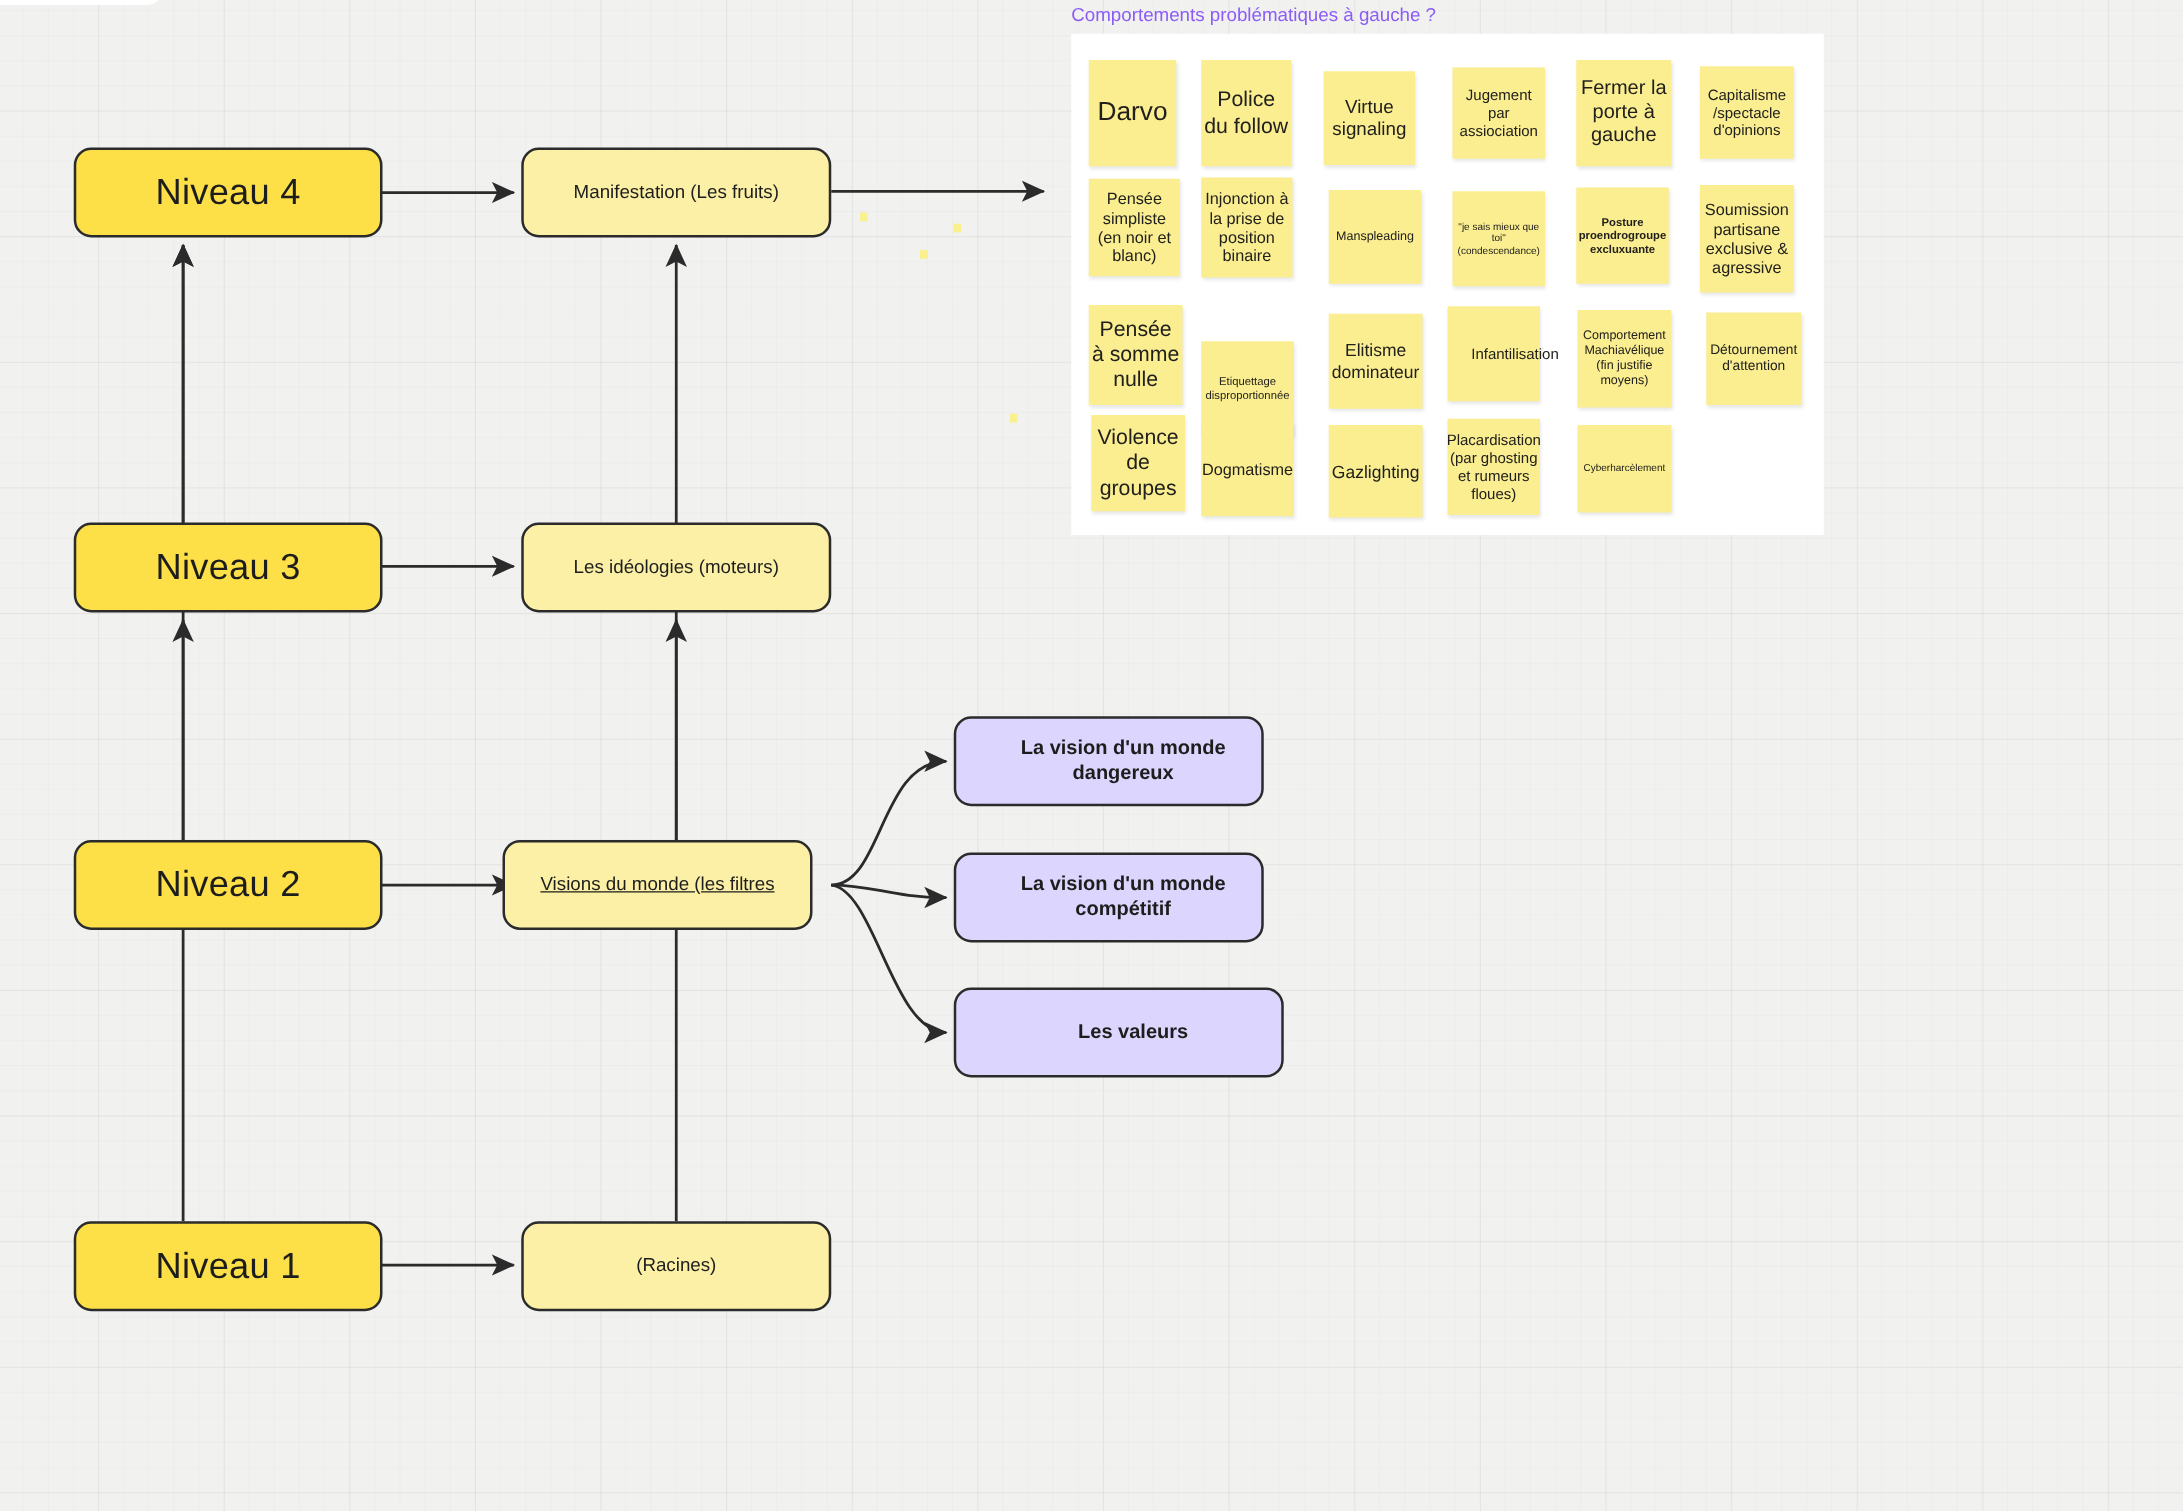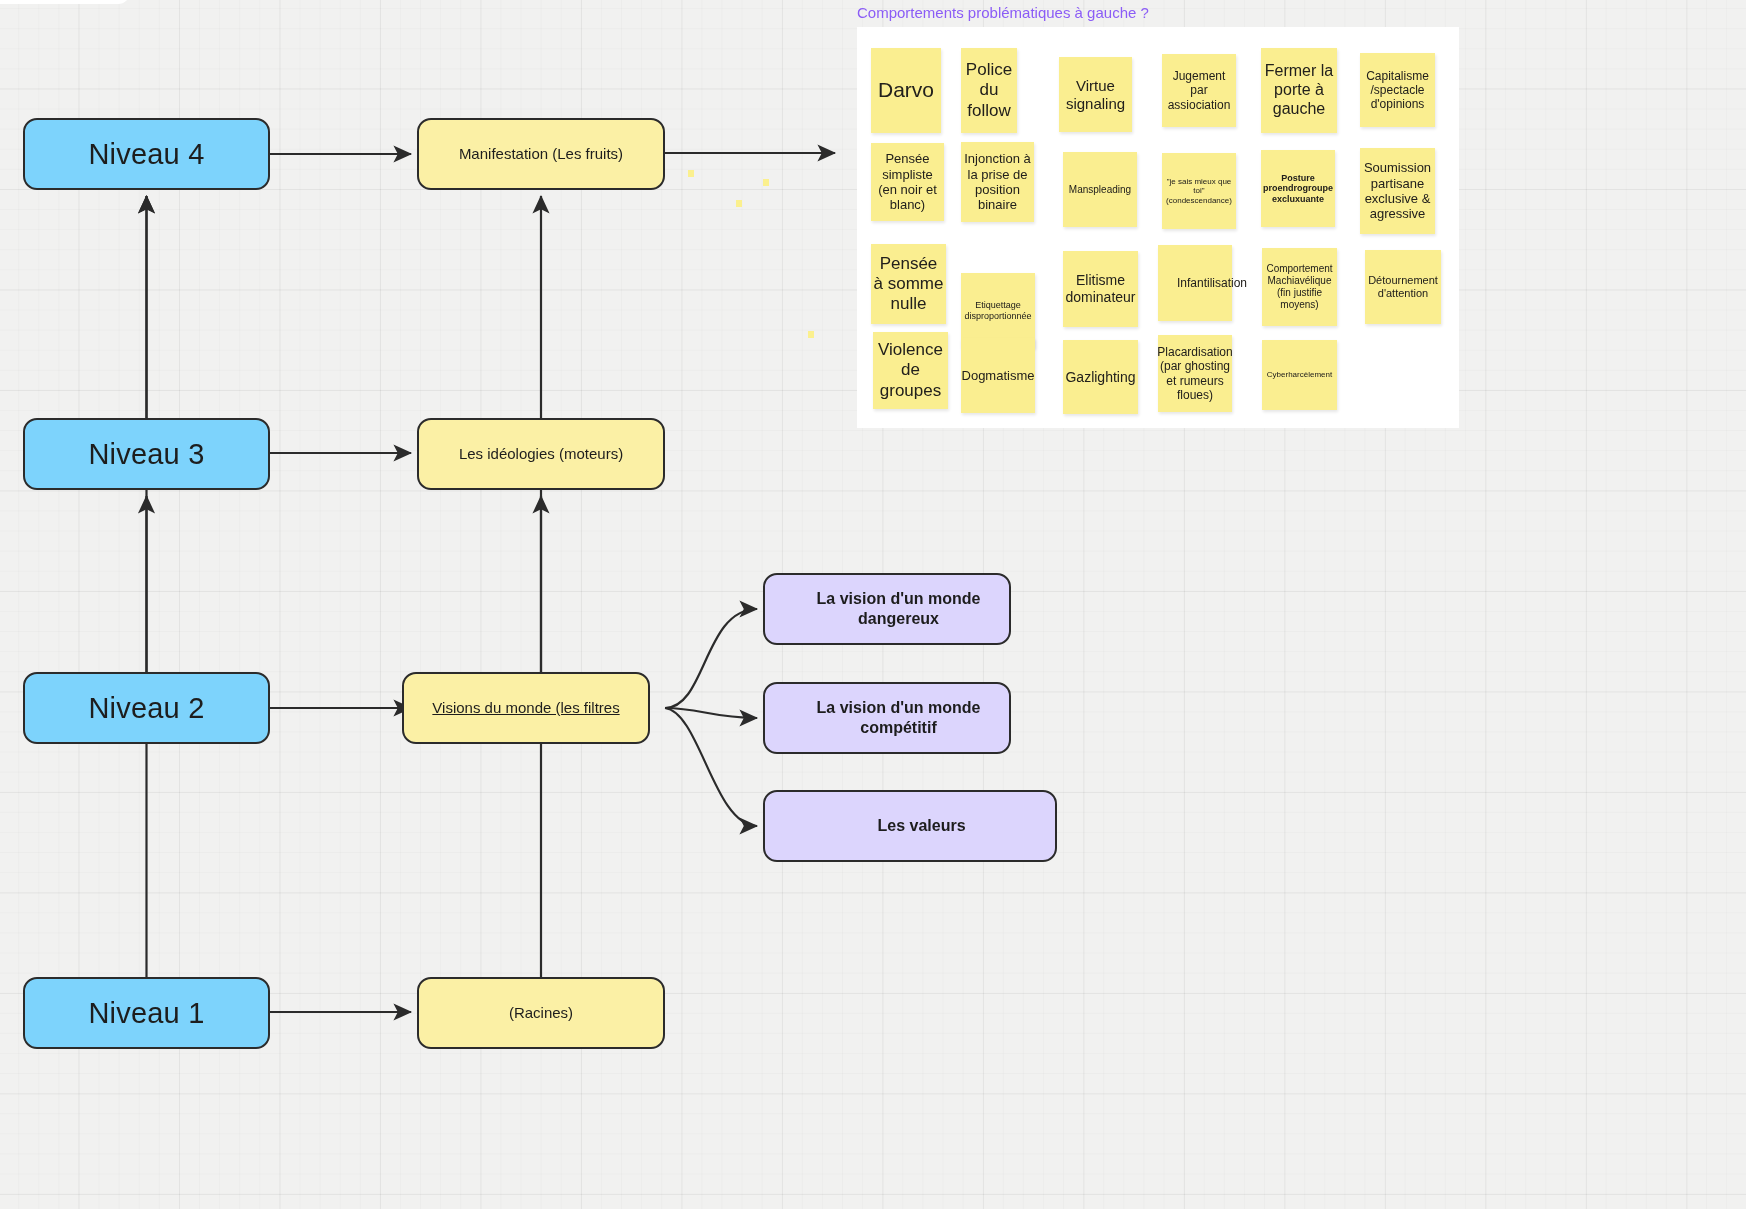--- a/index.html
+++ b/index.html
@@ -34,23 +34,24 @@
     position:absolute;
     box-sizing:border-box;
     border:2px solid #2b2b2b;
     border-radius:14px;
     display:flex;align-items:center;justify-content:center;
     text-align:center;
     color:#1d1d1d;
     line-height:1.25;
   }
   .node.level{
-    background:#7dd3fc;
+    background:#fde047;
     font-size:29px;
     letter-spacing:.2px;
+    margin-left:36px;
   }
   .node.yellow{
     background:#fbf0a5;
     font-size:15px;
   }
   .node.purple{
     background:#dcd5fd;
     font-size:16px;
     font-weight:bold;
     padding-left:23px;
@@ -137,30 +138,30 @@
   <div class="node yellow" style="left:417px;top:977px;width:248px;height:72px;">
       <span>(Racines)</span>
     </div>
 
   <div class="node purple" style="left:763px;top:573px;width:248px;height:72px;">
       <span>La vision d'un monde dangereux</span>
     </div>
   <div class="node purple" style="left:763px;top:682px;width:248px;height:72px;">
       <span>La vision d'un monde compétitif</span>
     </div>
-  <div class="node purple" style="left:763px;top:790px;width:294px;height:72px;">
+  <div class="node purple" style="left:763px;top:790px;width:264px;height:72px;">
       <span>Les valeurs</span>
     </div>
 </div>
 
 <div id="boardTitle">Comportements problématiques à gauche ?</div>
 <div id="board"></div>
 <div id="sticky-layer">
     <div class="sticky" style="left: 871px; top: 48px; width: 70px; height: 85px; font-size: 21px; background: rgb(250, 238, 144);">Darvo</div>
-    <div class="sticky" style="left: 961px; top: 48px; width: 56px; height: 85px; font-size: 17px; background: rgb(250, 238, 144);">Police du follow</div>
+    <div class="sticky" style="left: 961px; top: 48px; width: 72px; height: 85px; font-size: 17px; background: rgb(250, 238, 144);">Police du follow</div>
     <div class="sticky" style="left: 1059px; top: 57px; width: 73px; height: 75px; font-size: 15px; background: rgb(250, 238, 144);">Virtue signaling</div>
     <div class="sticky" style="left: 1162px; top: 54px; width: 74px; height: 73px; font-size: 12px; background: rgb(250, 238, 144);">Jugement par assiociation</div>
     <div class="sticky" style="left: 1261px; top: 48px; width: 76px; height: 85px; font-size: 16px; background: rgb(250, 238, 144);">Fermer la porte à gauche</div>
     <div class="sticky" style="left: 1360px; top: 53px; width: 75px; height: 74px; font-size: 12px; background: rgb(250, 238, 144);">Capitalisme /spectacle d'opinions</div>
     <div class="sticky" style="left: 871px; top: 143px; width: 73px; height: 78px; font-size: 13px; background: rgb(250, 238, 144);">Pensée simpliste (en noir et blanc)</div>
     <div class="sticky" style="left: 961px; top: 142px; width: 73px; height: 80px; font-size: 13px; background: rgb(250, 238, 144);">Injonction à la prise de position binaire</div>
     <div class="sticky" style="left: 1063px; top: 152px; width: 74px; height: 75px; font-size: 10px; background: rgb(250, 238, 144);">Manspleading</div>
     <div class="sticky" style="left: 1162px; top: 153px; width: 74px; height: 76px; font-size: 8px; background: rgb(250, 238, 144);">"je sais mieux que toi" (condescendance)</div>
     <div class="sticky" style="left: 1261px; top: 150px; width: 74px; height: 77px; font-size: 9px; background: rgb(250, 238, 144); font-weight: bold;">Posture proendrogroupe excluxuante</div>
     <div class="sticky" style="left: 1360px; top: 148px; width: 75px; height: 86px; font-size: 13px; background: rgb(250, 238, 144);">Soumission partisane exclusive &amp; agressive</div>

